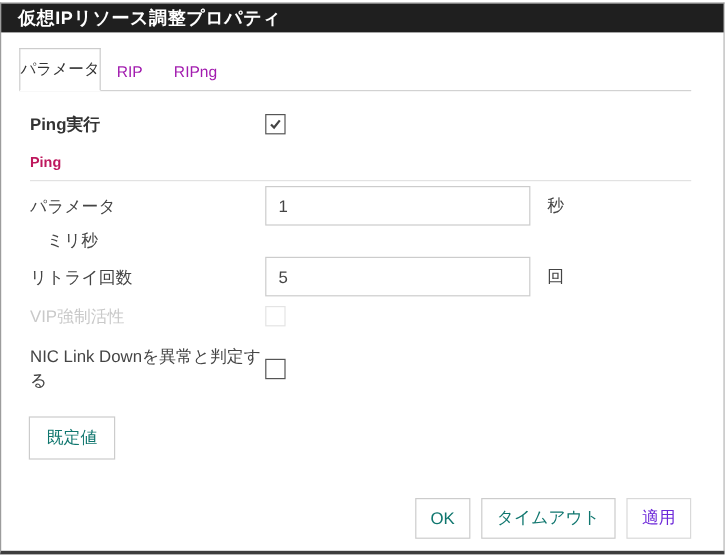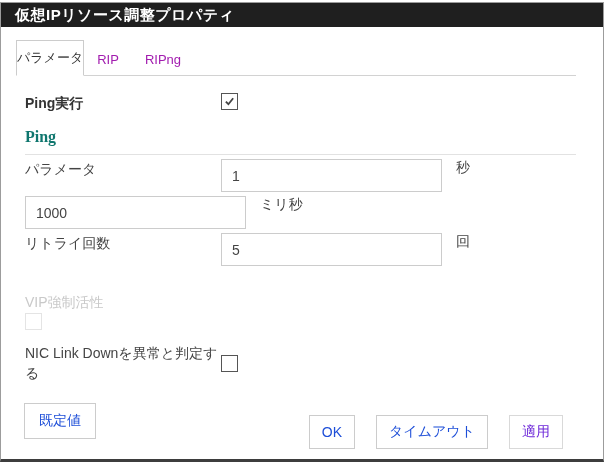--- a/index.html
+++ b/index.html
@@ -6,41 +6,41 @@
   .frame{width:604px;height:466px;position:relative;background:#ffffff;overflow:hidden;}
   .win{position:absolute;left:0;top:2px;right:0;bottom:4px;border:1px solid #9c9c9c;border-bottom:3px solid #3d3d3d;box-sizing:border-box;background:#ffffff;}
   .titlebar{background:#1f1f1f;color:#ffffff;height:24px;display:flex;align-items:center;padding-left:14px;font-size:15px;font-weight:bold;letter-spacing:.5px;}
   .content{padding:0 27px 0 24px;}
   
   .tabs{display:flex;align-items:flex-end;margin-top:15px;margin-left:-9px;border-bottom:1px solid #d2d2d2;height:34px;box-sizing:border-box;}
   .tab{font-size:13px;padding:8px 9px;cursor:pointer;box-sizing:border-box;}
   .tab.active{border:1px solid #cccccc;border-bottom:1px solid #ffffff;margin-bottom:-1px;background:#ffffff;color:#333333;padding:8px 0;text-align:center;}
   .tab.link{color:#a21caf;padding:8px 13px;}
   
-  .row{display:flex;align-items:flex-start;}
+  .row{display:flex;align-items:center;}
   .ping-exec-row{margin-top:17px;}
   .lbl{width:196px;font-size:14px;color:#444444;box-sizing:border-box;line-height:1.45;}
   .lbl.bold{font-weight:bold;color:#333333;}
-  .section-title{margin-top:15px;font-size:16px;font-weight:bold;color:#0f766e;padding-bottom:8px;border-bottom:1px solid #e2e2e2;font-family:Liberation Serif, serif;}
+  .section-title{margin-top:15px;font-size:12px;font-weight:bold;color:#be185d;padding-bottom:8px;border-bottom:1px solid #e2e2e2;}
   .field-row{margin-top:4px;}
   .field-row:first-of-type{margin-top:7px;}
   .tbox{width:221px;height:33px;border:1px solid #cccccc;box-sizing:border-box;padding:0 10px;font-size:14px;color:#444444;font-family:"Liberation Sans","DejaVu Sans",sans-serif;background:#ffffff;}
   .unit{margin-left:14px;font-size:14px;color:#444444;}
   
   .cb{width:15px;height:15px;border:1px solid #555555;background:#ffffff;display:inline-flex;align-items:center;justify-content:center;box-sizing:content-box;cursor:pointer;flex:0 0 auto;}
   .cb svg{display:block;}
   .cb.disabled{border-color:#e4e4e4;cursor:default;}
-  .vip-row{margin-top:26px;flex-direction:column;}
+  .vip-row{margin-top:6px;}
   .vip-row .lbl{color:#c9c9c9;}
   .nic-row{margin-top:13px;align-items:center;}
   .nic-row .cb{margin-top:2px;}
   
-  .btn{border:1px solid #cccccc;background:#ffffff;color:#1d4ed8;font-size:14px;padding:7px 12px;cursor:pointer;font-family:"Liberation Sans","DejaVu Sans",sans-serif;}
+  .btn{border:1px solid #cccccc;background:#ffffff;color:#0f766e;font-size:14px;padding:7px 12px;cursor:pointer;font-family:"Liberation Sans","DejaVu Sans",sans-serif;}
   .default-btn{margin-top:20px;margin-left:-1px;padding:8px 14px;}
-  .footer{position:absolute;right:40px;bottom:10px;display:flex;gap:21px;}
+  .footer{position:absolute;right:27px;bottom:10px;display:flex;gap:9px;}
   .btn.disabled{color:#6d28d9;border-color:#d9d9d9;cursor:default;}
 </style>
 </head>
 <body>
 
 <div class="frame">
   <div class="win">
 
     <div class="titlebar">
       <span>仮想IPリソース調整プロパティ</span>
@@ -65,21 +65,20 @@
 
       <div class="section-title">Ping</div>
 
       <div class="row field-row">
         <div class="lbl">パラメータ</div>
         <input class="tbox" type="text" value="1" style="">
         <span class="unit">秒</span>
       </div>
 
       <div class="row field-row">
-        <input class="tbox" type="text" value="1000" style="">
         <span class="unit">ミリ秒</span>
       </div>
 
       <div class="row field-row">
         <div class="lbl">リトライ回数</div>
         <input class="tbox" type="text" value="5" style="">
         <span class="unit">回</span>
       </div>
 
       <div class="row vip-row">

